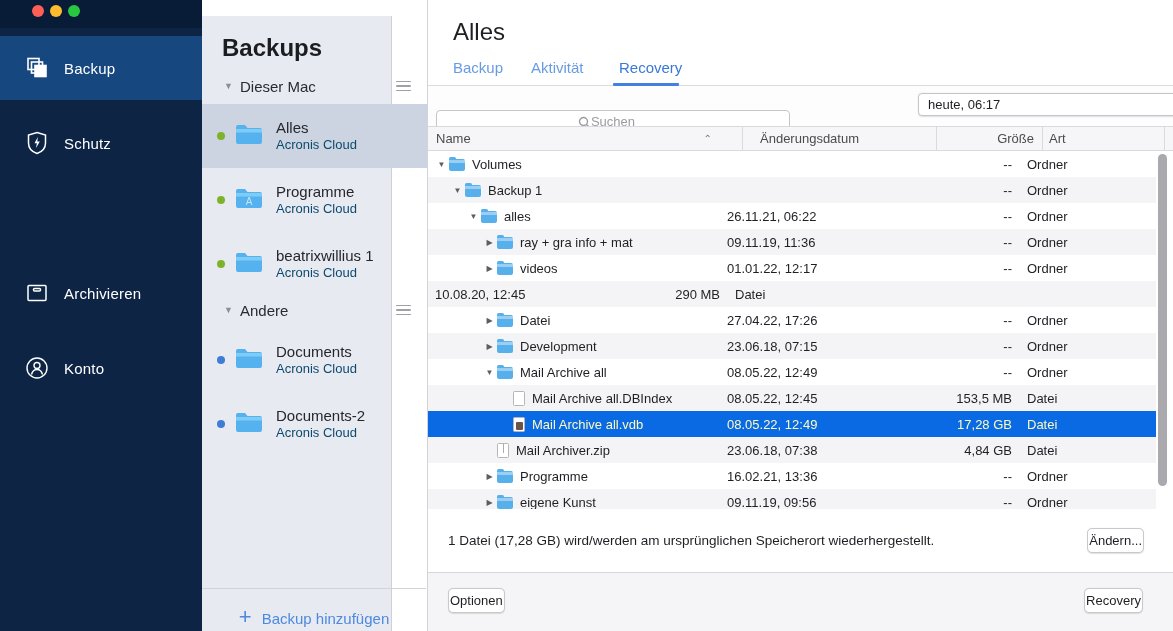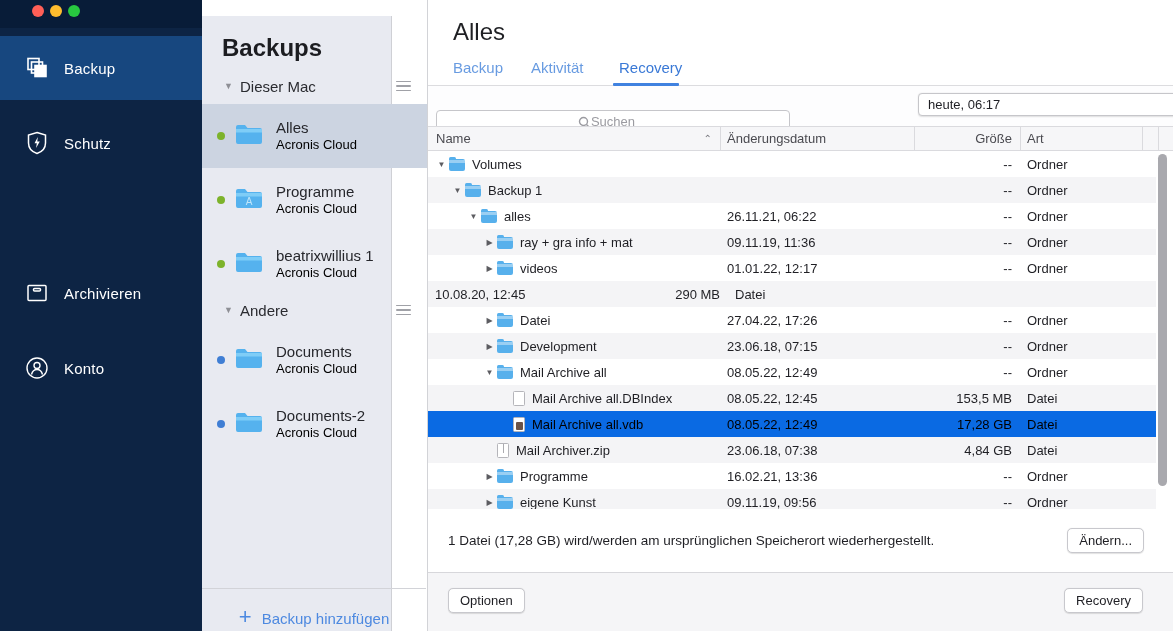--- a/index.html
+++ b/index.html
@@ -29,21 +29,21 @@
   .burger{width:15px;margin-right:16px;display:flex;flex-direction:column;gap:3px;}
   .burger i{display:block;height:1.5px;background:#a0a1a7;border-radius:1px;}
   .bitem{position:absolute;left:0;width:225px;height:64px;display:flex;align-items:center;}
   .bitem.selected{background:#ccd4e1;}
   .bdot{width:8px;height:8px;border-radius:50%;margin-left:15px;flex:none;}
   .bdot.green{background:#7db32b;}
   .bdot.blue{background:#3f7ed4;}
   .bfolder{margin-left:9px;flex:none;}
   .btext{margin-left:12px;display:flex;flex-direction:column;line-height:17px;}
   .bname{font-size:15px;color:#26272c;}
-  .bloc{font-size:13px;color:#000000;}
+  .bloc{font-size:13px;color:#0c4a6e;}
   #add-backup{position:absolute;left:0;bottom:0;width:224px;height:59px;border-top:1px solid #d2d3d8;
     display:flex;align-items:center;justify-content:center;color:#4d89e0;font-size:15px;cursor:default;}
   #add-backup .plus{font-size:22px;font-weight:300;margin-right:10px;margin-top:-2px;}
   
   #main{position:absolute;left:427px;top:0;width:746px;height:631px;background:#fff;border-left:1px solid #d2d3d7;}
   #main-title{position:absolute;left:25px;top:18px;font-size:24px;font-weight:500;color:#1f2024;}
   #tabs{position:absolute;left:0;top:55px;width:746px;height:31px;border-bottom:1px solid #dcdcdf;}
   .tab{position:absolute;top:4px;font-size:15px;color:#689be1;cursor:default;}
   .tab.active{color:#3a79d6;}
   #tab-underline{position:absolute;left:185px;top:28px;width:66px;height:3px;background:#4082e0;border-radius:1px;}
@@ -55,49 +55,49 @@
   #search-glass{position:absolute;left:calc(50% - 35px);top:4px;pointer-events:none;}
   #bv-label{position:absolute;left:383px;top:11px;font-size:13px;font-weight:500;color:#1f1f24;margin-top:28px;}
   #bv-select{position:absolute;left:490px;top:7px;width:278px;height:23px;background:#fff;border:1px solid #c6c6ca;border-radius:4px;
     box-shadow:0 .5px 1.5px rgba(0,0,0,.12);font-size:13px;color:#1f1f24;display:flex;align-items:center;padding-left:9px;}
   
   #thead{position:absolute;left:0;top:126px;width:746px;height:25px;background:#f6f6f8;border-top:1px solid #dadade;border-bottom:1px solid #dadade;
     display:flex;align-items:center;font-size:13px;color:#4a4a50;}
   .hc{height:100%;display:flex;align-items:center;flex:none;}
   .hc.name{width:292px;padding-left:8px;}
   .hc .sort{margin-left:auto;margin-right:8px;color:#7a7a80;font-size:10px;}
-  .hc.date{width:194px;padding-left:6px;border-left:1px solid #dadade;}
+  .hc.date{width:194px;padding-left:17px;border-left:1px solid #dadade;margin-left:22px;}
   .hc.size{width:106px;justify-content:flex-end;padding-right:8px;border-left:1px solid #dadade;}
   .hc.kind{width:122px;padding-left:6px;border-left:1px solid #dadade;}
   .hc.stub{width:16px;border-left:1px solid #dadade;}
   
   #rows{position:absolute;left:0;top:151px;width:728px;height:358px;overflow:hidden;}
   .trow{display:flex;align-items:center;height:26px;font-size:13px;color:#1f1f24;background:#fff;}
   .trow:nth-child(even){background:#f4f4f6;}
-  .trow.selected{background:#0a6ae3;color:#000000;}
+  .trow.selected{background:#0a6ae3;color:#fef9c3;}
   .c-name{flex:1 1 auto;display:flex;align-items:center;min-width:0;}
   .indent{flex:none;height:1px;}
   .twisty{flex:none;width:15px;text-align:center;font-size:8px;color:#5c5c61;}
   .trow.selected .twisty{color:#fff;}
   .ficon{flex:none;margin-right:7px;position:relative;}
   .ficon.folder{width:16px;height:12px;background:#57b0ec;border-radius:2px;margin-top:1px;}
   .ficon.folder::before{content:"";position:absolute;left:0;top:-2px;width:7px;height:4px;background:#57b0ec;border-radius:1.5px 1.5px 0 0;}
   .ficon.folder::after{content:"";position:absolute;left:0;top:1px;width:16px;height:3px;background:rgba(255,255,255,.4);}
   .ficon.file,.ficon.file-archive,.ficon.file-media{width:12px;height:15px;background:#fff;border:1px solid #b5b5ba;border-radius:1.5px;}
   .ficon.file-archive::after{content:"";position:absolute;left:4.5px;top:0px;width:1.5px;height:9px;background:#ababb0;}
   .ficon.file-media::after{content:"";position:absolute;left:1.5px;top:4px;width:7px;height:8px;background:#6b5348;border-radius:1px;}
   .c-date{width:194px;flex:none;padding-left:7px;}
   .c-size{width:106px;flex:none;text-align:right;padding-right:8px;}
   .c-kind{width:122px;flex:none;padding-left:7px;}
   .c-stub{width:14px;flex:none;}
   #scroll-thumb{position:absolute;right:6px;top:154px;width:9px;height:332px;border-radius:4.5px;background:#a9a9ae;}
   
   #status-bar{position:absolute;left:0;top:509px;width:746px;height:63px;background:#fff;display:flex;align-items:center;}
   #status-text{margin-left:20px;font-size:13.5px;color:#1f1f24;}
-  .pushbtn{background:#fff;border:1px solid #c8c8cd;border-radius:5px;height:25px;padding:0 11px;font-size:13px;color:#1f1f24;
+  .pushbtn{background:#fff;border:1px solid #c8c8cd;border-radius:5px;height:25px;padding:0 1px;font-size:13px;color:#1f1f24;
     font-family:inherit;box-shadow:0 .5px 1px rgba(0,0,0,.12);display:inline-flex;align-items:center;}
   #change-btn{position:absolute;right:30px;top:19px;}
   #footer{position:absolute;left:0;top:572px;width:746px;height:59px;background:#f5f5f7;border-top:1px solid #d7d7db;}
   #options-btn{position:absolute;left:20px;top:15px;}
   #recovery-btn{position:absolute;right:31px;top:15px;}
 </style>
 </head>
 <body>
 
 <div id="window">

